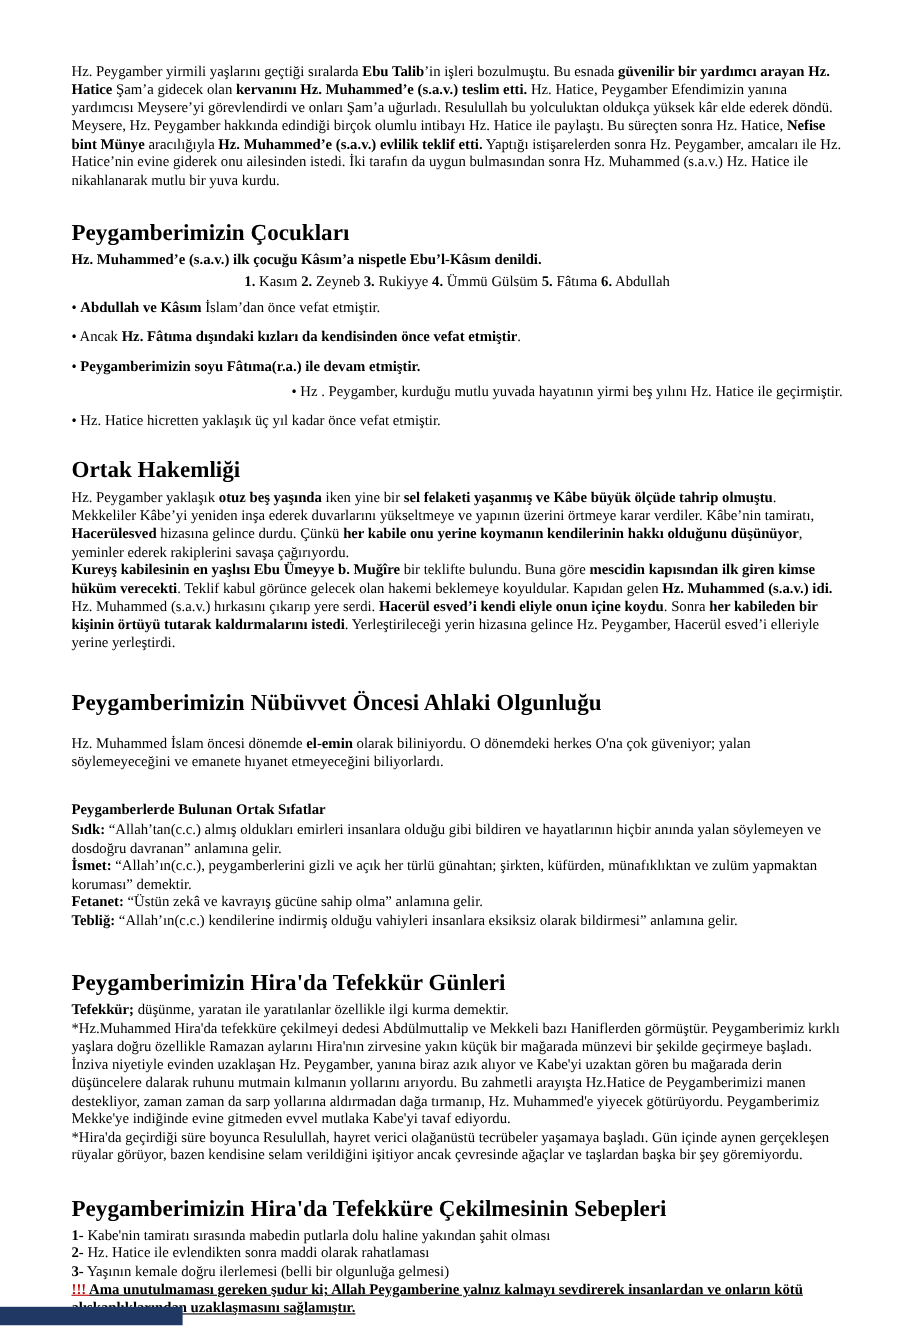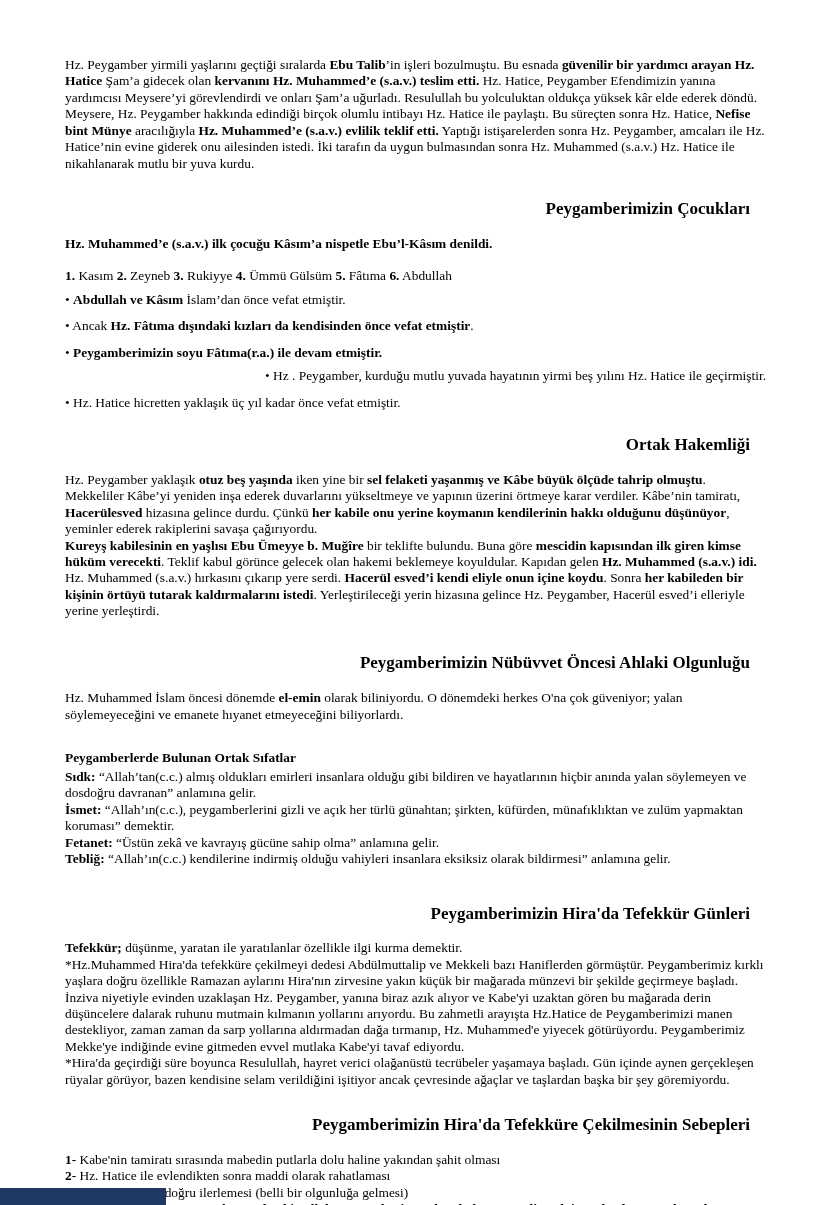--- a/index.html
+++ b/index.html
@@ -23,45 +23,44 @@
     box-sizing: border-box;
     padding: 57px 62px 0 65px;
   }
   .p {
     font-size: 13.4px;
     line-height: 1.23;
     margin: 0;
     text-align: left;
   }
   .h1 {
-    font-size: 17px;
+    font-size: 21px;
     line-height: 1.2;
     font-weight: 700;
-    margin: 16px;
-    text-align: right;
+    margin: 0;
   }
   .seg-b { font-weight: 700; }
   .seg-u { text-decoration: underline; }
   .footer-bar {
     position: absolute;
     left: 0;
     bottom: 0;
     width: 166px;
     height: 17px;
   }
 </style>
 </head>
 <body style="background: rgb(255, 255, 255);">
 
 <div class="doc">
   <div>
       <div class="p" style="margin-top: 0px;"><span>Hz. Peygamber yirmili yaşlarını geçtiği sıralarda </span><span class="seg-b">Ebu Talib</span><span>’in işleri bozulmuştu. Bu esnada </span><span class="seg-b">güvenilir bir yardımcı arayan Hz. Hatice</span><span> Şam’a gidecek olan </span><span class="seg-b">kervanını Hz. Muhammed’e (s.a.v.) teslim etti.</span><span> Hz. Hatice, Peygamber Efendimizin yanına yardımcısı Meysere’yi görevlendirdi ve onları Şam’a uğurladı. Resulullah bu yolculuktan oldukça yüksek kâr elde ederek döndü. Meysere, Hz. Peygamber hakkında edindiği birçok olumlu intibayı Hz. Hatice ile paylaştı. Bu süreçten sonra Hz. Hatice, </span><span class="seg-b">Nefise bint Münye</span><span> aracılığıyla </span><span class="seg-b">Hz. Muhammed’e (s.a.v.) evlilik teklif etti.</span><span> Yaptığı istişarelerden sonra Hz. Peygamber, amcaları ile Hz. Hatice’nin evine giderek onu ailesinden istedi. İki tarafın da uygun bulmasından sonra Hz. Muhammed (s.a.v.) Hz. Hatice ile nikahlanarak mutlu bir yuva kurdu.</span></div>
       <div class="h1" style="margin-top: 27px;"><span class="seg-b">Peygamberimizin Çocukları</span></div>
       <div class="p" style="margin-top: 3px;"><span class="seg-b">Hz. Muhammed’e (s.a.v.) ilk çocuğu Kâsım’a nispetle Ebu’l-Kâsım denildi.</span></div>
-      <div class="p" style="margin-top: 16px;"><span class="seg-b">1.</span><span> Kasım </span><span class="seg-b">2.</span><span> Zeyneb </span><span class="seg-b">3.</span><span> Rukiyye </span><span class="seg-b">4.</span><span> Ümmü Gülsüm </span><span class="seg-b">5.</span><span> Fâtıma </span><span class="seg-b">6.</span><span> Abdullah</span></div>
+      <div class="p" style="margin-top: 4px; text-align: center;"><span class="seg-b">1.</span><span> Kasım </span><span class="seg-b">2.</span><span> Zeyneb </span><span class="seg-b">3.</span><span> Rukiyye </span><span class="seg-b">4.</span><span> Ümmü Gülsüm </span><span class="seg-b">5.</span><span> Fâtıma </span><span class="seg-b">6.</span><span> Abdullah</span></div>
       <div class="p" style="margin-top: 7px;"><span>• </span><span class="seg-b">Abdullah ve Kâsım</span><span> İslam’dan önce vefat etmiştir.</span></div>
       <div class="p" style="margin-top: 10px;"><span>• Ancak </span><span class="seg-b">Hz. Fâtıma dışındaki kızları da kendisinden önce vefat etmiştir</span><span>.</span></div>
       <div class="p" style="margin-top: 10px;"><span>• </span><span class="seg-b">Peygamberimizin soyu Fâtıma(r.a.) ile devam etmiştir.</span></div>
       <div class="p" style="margin-top: 7px; text-align: right;"><span>• Hz . Peygamber, kurduğu mutlu yuvada hayatının yirmi beş yılını Hz. Hatice ile geçirmiştir.</span></div>
       <div class="p" style="margin-top: 10px;"><span>• Hz. Hatice hicretten yaklaşık üç yıl kadar önce vefat etmiştir.</span></div>
       <div class="h1" style="margin-top: 24px;"><span class="seg-b">Ortak Hakemliği</span></div>
       <div class="p" style="margin-top: 4px;"><span>Hz. Peygamber yaklaşık </span><span class="seg-b">otuz beş yaşında</span><span> iken yine bir </span><span class="seg-b">sel felaketi yaşanmış ve Kâbe büyük ölçüde tahrip olmuştu</span><span>. Mekkeliler Kâbe’yi yeniden inşa ederek duvarlarını yükseltmeye ve yapının üzerini örtmeye karar verdiler. Kâbe’nin tamiratı, </span><span class="seg-b">Hacerülesved</span><span> hizasına gelince durdu. Çünkü </span><span class="seg-b">her kabile onu yerine koymanın kendilerinin hakkı olduğunu düşünüyor</span><span>, yeminler ederek rakiplerini savaşa çağırıyordu.</span></div>
       <div class="p" style="margin-top: 0px;"><span class="seg-b">Kureyş kabilesinin en yaşlısı Ebu Ümeyye b. Muğîre</span><span> bir teklifte bulundu. Buna göre </span><span class="seg-b">mescidin kapısından ilk giren kimse hüküm verecekti</span><span>. Teklif kabul görünce gelecek olan hakemi beklemeye koyuldular. Kapıdan gelen </span><span class="seg-b">Hz. Muhammed (s.a.v.) idi.</span><span> Hz. Muhammed (s.a.v.) hırkasını çıkarıp yere serdi. </span><span class="seg-b">Hacerül esved’i kendi eliyle onun içine koydu</span><span>. Sonra </span><span class="seg-b">her kabileden bir kişinin örtüyü tutarak kaldırmalarını istedi</span><span>. Yerleştirileceği yerin hizasına gelince Hz. Peygamber, Hacerül esved’i elleriyle yerine yerleştirdi.</span></div>
       <div class="h1" style="margin-top: 33px;"><span class="seg-b">Peygamberimizin Nübüvvet Öncesi Ahlaki Olgunluğu</span></div>
       <div class="p" style="margin-top: 17px;"><span>Hz. Muhammed İslam öncesi dönemde </span><span class="seg-b">el-emin</span><span> olarak biliniyordu. O dönemdeki herkes O'na çok güveniyor; yalan söylemeyeceğini ve emanete hıyanet etmeyeceğini biliyorlardı.</span></div>

